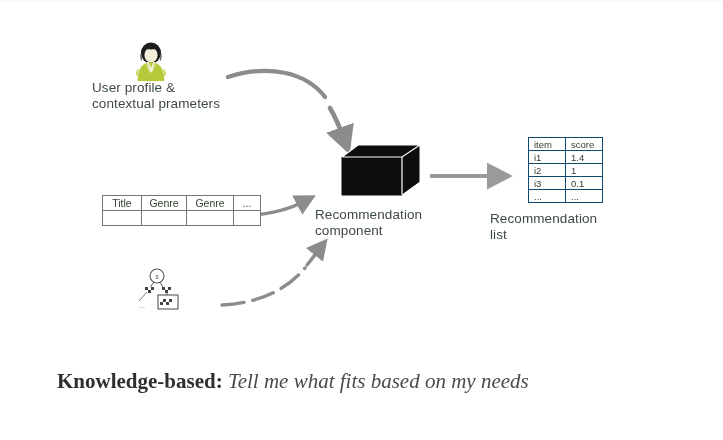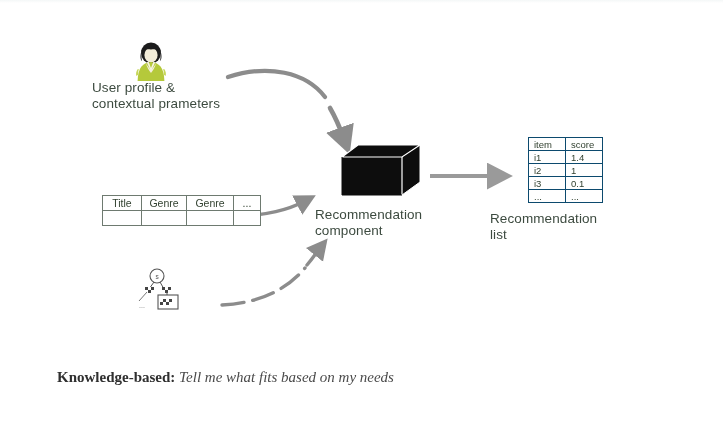--- a/index.html
+++ b/index.html
@@ -109,21 +109,21 @@
     width: 723px; height: 440px;
     pointer-events: none;
   }
 
   
   .caption {
     position: absolute;
     left: 57px;
     top: 369px;
     font-family: "Liberation Serif", serif;
-    font-size: 15px;
+    font-size: 21px;
     color: #3d3d3d;
     white-space: nowrap;
   }
   .caption .lead {
     font-weight: bold;
     color: #2f2f2f;
   }
   .caption .phrase {
     font-style: italic;
     color: #4a4a4a;

